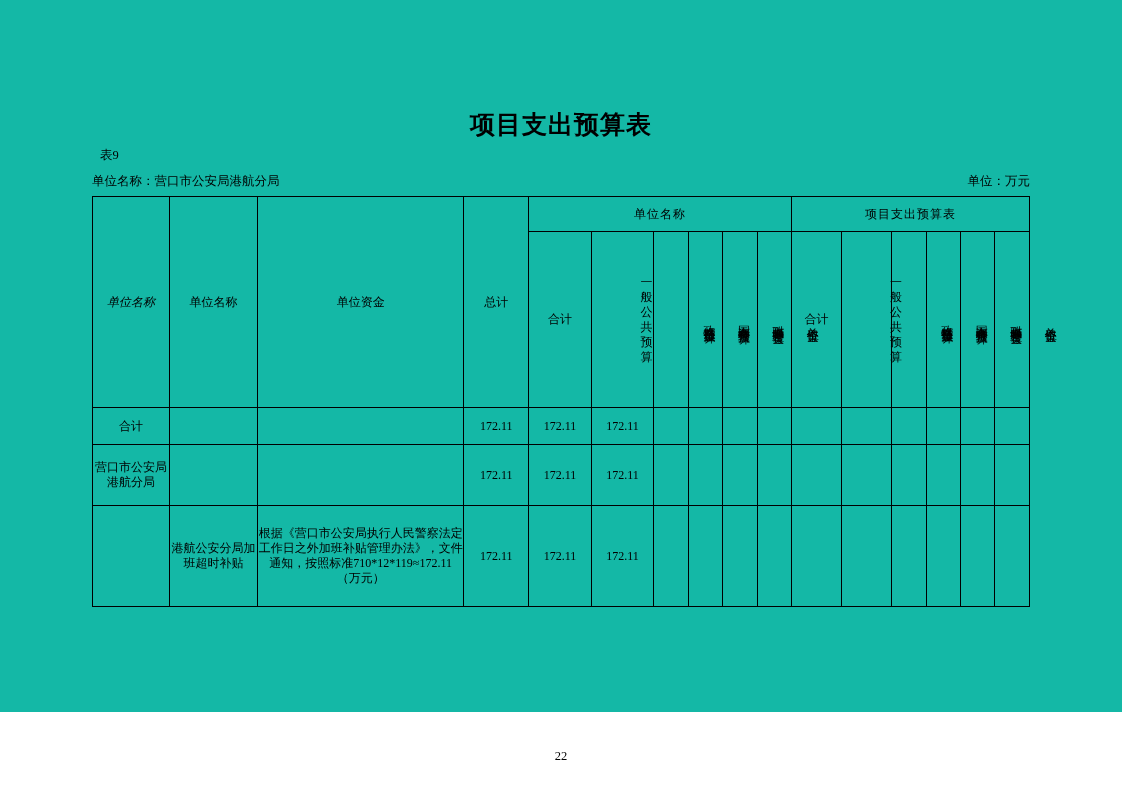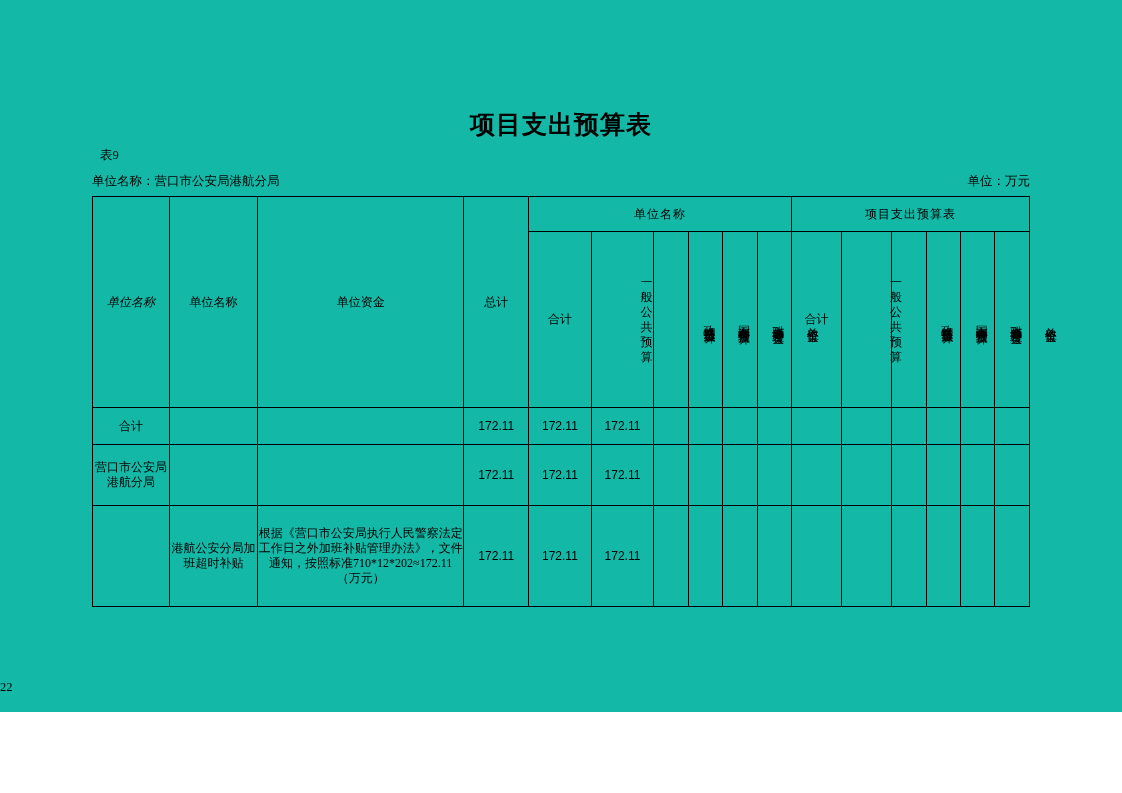--- a/index.html
+++ b/index.html
@@ -92,34 +92,35 @@
   .row-item td { height: 100px; }
 
   .cell-left {
     text-align: left;
     padding: 4px 6px;
     vertical-align: middle;
   }
   .cell-num {
     text-align: center;
     font-size: 12.5px;
-    font-family: Liberation Sans, sans-serif;
+    font-family: Liberation Serif, serif;
   }
   .content-cell {
     text-align: left;
     padding: 6px 8px;
     font-size: 12px;
     line-height: 1.5;
     vertical-align: middle;
   }
   .pager {
     position: absolute;
     left: 0;
-    top: 680px;
-    width: 1122px;
+    top: 749px;
+    width: 1122px;
+    text-align: center;
     font-size: 12.5px;
   }
   .two-line { line-height: 1.4; }
 </style>
 </head>
 <body>
 
 <div class="page">
 
   <div class="doc-title">项目支出预算表</div>
@@ -227,21 +228,21 @@
         <td></td>
         <td></td>
         <td></td>
         <td></td>
         <td></td>
         <td></td>
       </tr>
       <tr class="row-item">
         <td class="cell-left"></td>
         <td class="cell-left">港航公安分局加班超时补贴</td>
-        <td class="content-cell">根据《营口市公安局执行人民警察法定工作日之外加班补贴管理办法》，文件通知，按照标准710*12*202≈172.11（万元）</td>
+        <td class="content-cell">根据《营口市公安局执行人民警察法定工作日之外加班补贴管理办法》，文件通知，按照标准710*12*119≈172.11（万元）</td>
         <td class="cell-num">172.11</td>
         <td class="cell-num">172.11</td>
         <td class="cell-num">172.11</td>
         <td></td>
         <td></td>
         <td></td>
         <td></td>
         <td></td>
         <td></td>
         <td></td>

